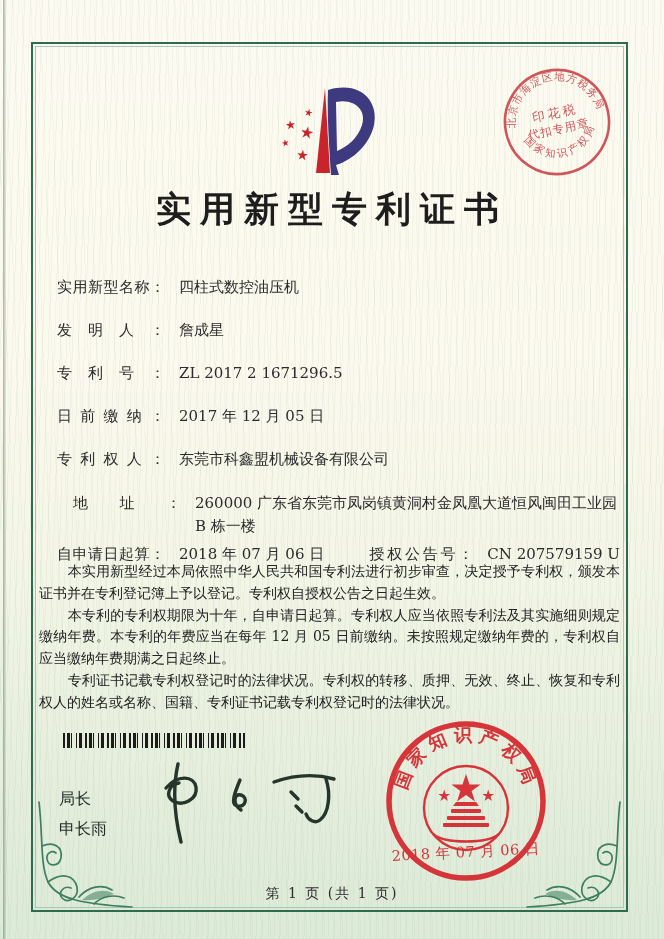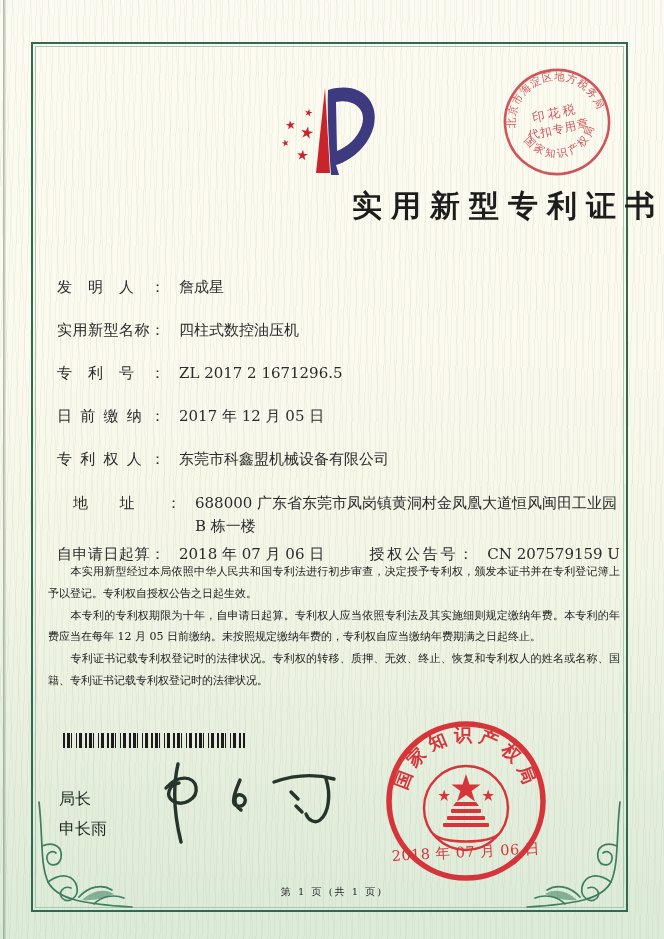--- a/index.html
+++ b/index.html
@@ -10,48 +10,48 @@
   }
   .photo-edge{position:absolute;left:3px;top:0;bottom:0;width:3px;
     background:linear-gradient(90deg,rgba(60,95,75,.45),rgba(60,95,75,.08));}
   .guilloche{position:absolute;inset:0;pointer-events:none;
     background:
       repeating-linear-gradient(92deg, rgba(120,170,130,.09) 0 1px, rgba(0,0,0,0) 1px 6px),
       repeating-linear-gradient(88deg, rgba(120,170,130,.07) 0 1px, rgba(0,0,0,0) 1px 9px);}
   .frame{position:absolute;left:31px;right:36px;top:42px;bottom:27px;border:2px solid #2e6b50;}
   .frame-inner{position:absolute;inset:2px;border:1px solid #a6c8b2;}
   .cert-no{position:absolute;left:55px;top:88px;font-size:15px;letter-spacing:4px;color:#2f2f2f;}
-  .title{position:absolute;left:0;right:0;top:186px;text-align:right;
-    font-size:30px;font-weight:600;letter-spacing:9px;color:#1d1d1d;}
+  .title{position:absolute;left:0;right:0;top:186px;text-align:center;
+    font-size:35px;font-weight:600;letter-spacing:9px;color:#1d1d1d;}
   .logo{position:absolute;left:281px;top:80px;width:102px;height:108px;}
   .tax-stamp{position:absolute;left:499px;top:64px;width:116px;height:116px;
     transform:rotate(-12deg);opacity:.88;}
   .fields{position:absolute;left:57px;right:44px;top:277px;font-size:15px;color:#2b2b2b;}
   .frow{display:flex;margin-bottom:22px;line-height:1.4;}
   .frow.addr{margin-bottom:7px;line-height:1.5;margin-left:16px;}
   .flabel{flex:0 0 108px;text-align:justify;text-align-last:justify;}
   .fvalue{flex:1;margin-left:14px;}
   .grant-right{margin-left:auto;white-space:nowrap;}
   .grant-right .flabel{display:inline-block;width:104px;vertical-align:top;}
   .grant-left{white-space:nowrap;}
   .grant-left .flabel{display:inline-block;width:108px;vertical-align:top;}
   .grant-left .gv,.grant-right .gv{margin-left:14px;}
-  .body-text{position:absolute;left:48px;right:44px;top:561px;
-    font-size:11px;line-height:21.8px;text-align:justify;color:#222;}
+  .body-text{position:absolute;left:39px;right:44px;top:561px;
+    font-size:14px;line-height:21.8px;text-align:justify;color:#222;}
   .body-text p{margin:0;text-indent:2.05em;}
   .barcode{position:absolute;left:63px;top:733px;width:182px;height:15px;
     background:repeating-linear-gradient(90deg,
       #1c1c1c 0 2px,transparent 2px 4px,#1c1c1c 4px 7px,transparent 7px 8px,
       #1c1c1c 8px 9px,transparent 9px 13px,#1c1c1c 13px 14px,transparent 14px 16px,
       #1c1c1c 16px 19px,transparent 19px 22px);}
   .signoff{position:absolute;left:59px;top:784px;font-size:16px;color:#1f2b24;line-height:30px;}
   .signature{position:absolute;left:148px;top:752px;width:205px;height:100px;}
   .cnipa-seal{position:absolute;left:381px;top:716px;width:170px;height:170px;opacity:.93;}
   .footer{position:absolute;left:0;right:0;top:885px;text-align:center;
-    font-size:10px;letter-spacing:2px;color:#2c2c2c;}
+    font-size:14px;letter-spacing:2px;color:#2c2c2c;}
   .flourish{position:absolute;width:100px;height:112px;}
   .flourish.bl{left:34px;bottom:29px;}
   .flourish.br{right:39px;bottom:29px;transform:scaleX(-1);}
   svg text{font-family:"DejaVu Serif","Liberation Serif",serif;}
 </style>
 </head>
 <body>
 
 <div class="page">
   <div class="photo-edge"></div>
@@ -109,42 +109,42 @@
       <textPath href="#taxBottom" startOffset="50%" text-anchor="middle">国家知识产权局</textPath>
     </text>
     <text x="58" y="53" fill="#c94047" font-size="12.5" letter-spacing="3" text-anchor="middle">印花税</text>
     <text x="58" y="69" fill="#c94047" font-size="11.5" letter-spacing="1" text-anchor="middle">代扣专用章</text>
   </svg>
 
   <div class="title">实用新型专利证书</div>
 
   <div class="fields">
     <div class="frow">
+      <span class="flabel">实用新型名称：</span>
+      <span class="fvalue">四柱式数控油压机</span>
+    </div>
+    <div class="frow">
       <span class="flabel">发明人：</span>
       <span class="fvalue">詹成星</span>
     </div>
     <div class="frow">
-      <span class="flabel">实用新型名称：</span>
-      <span class="fvalue">四柱式数控油压机</span>
-    </div>
-    <div class="frow">
       <span class="flabel">专利号：</span>
       <span class="fvalue">ZL 2017 2 1671296.5</span>
     </div>
     <div class="frow">
       <span class="flabel">日前缴纳：</span>
       <span class="fvalue">2017 年 12 月 05 日</span>
     </div>
     <div class="frow">
       <span class="flabel">专利权人：</span>
       <span class="fvalue">东莞市科鑫盟机械设备有限公司</span>
     </div>
     <div class="frow addr">
       <span class="flabel">地址：</span>
-      <span class="fvalue">688000 广东省东莞市凤岗镇黄洞村金凤凰大道恒风闽田工业园 B 栋一楼</span>
+      <span class="fvalue">260000 广东省东莞市凤岗镇黄洞村金凤凰大道恒风闽田工业园 B 栋一楼</span>
     </div>
     <div class="frow">
       <span class="grant-left"><span class="flabel">自申请日起算：</span><span class="gv">2018 年 07 月 06 日</span></span>
       <span class="grant-right"><span class="flabel">授权公告号：</span><span class="gv">CN 207579159 U</span></span>
     </div>
   </div>
 
   <div class="body-text">
     <p>本实用新型经过本局依照中华人民共和国专利法进行初步审查，决定授予专利权，颁发本证书并在专利登记簿上予以登记。专利权自授权公告之日起生效。</p>
     <p>本专利的专利权期限为十年，自申请日起算。专利权人应当依照专利法及其实施细则规定缴纳年费。本专利的年费应当在每年 12 月 05 日前缴纳。未按照规定缴纳年费的，专利权自应当缴纳年费期满之日起终止。</p>

